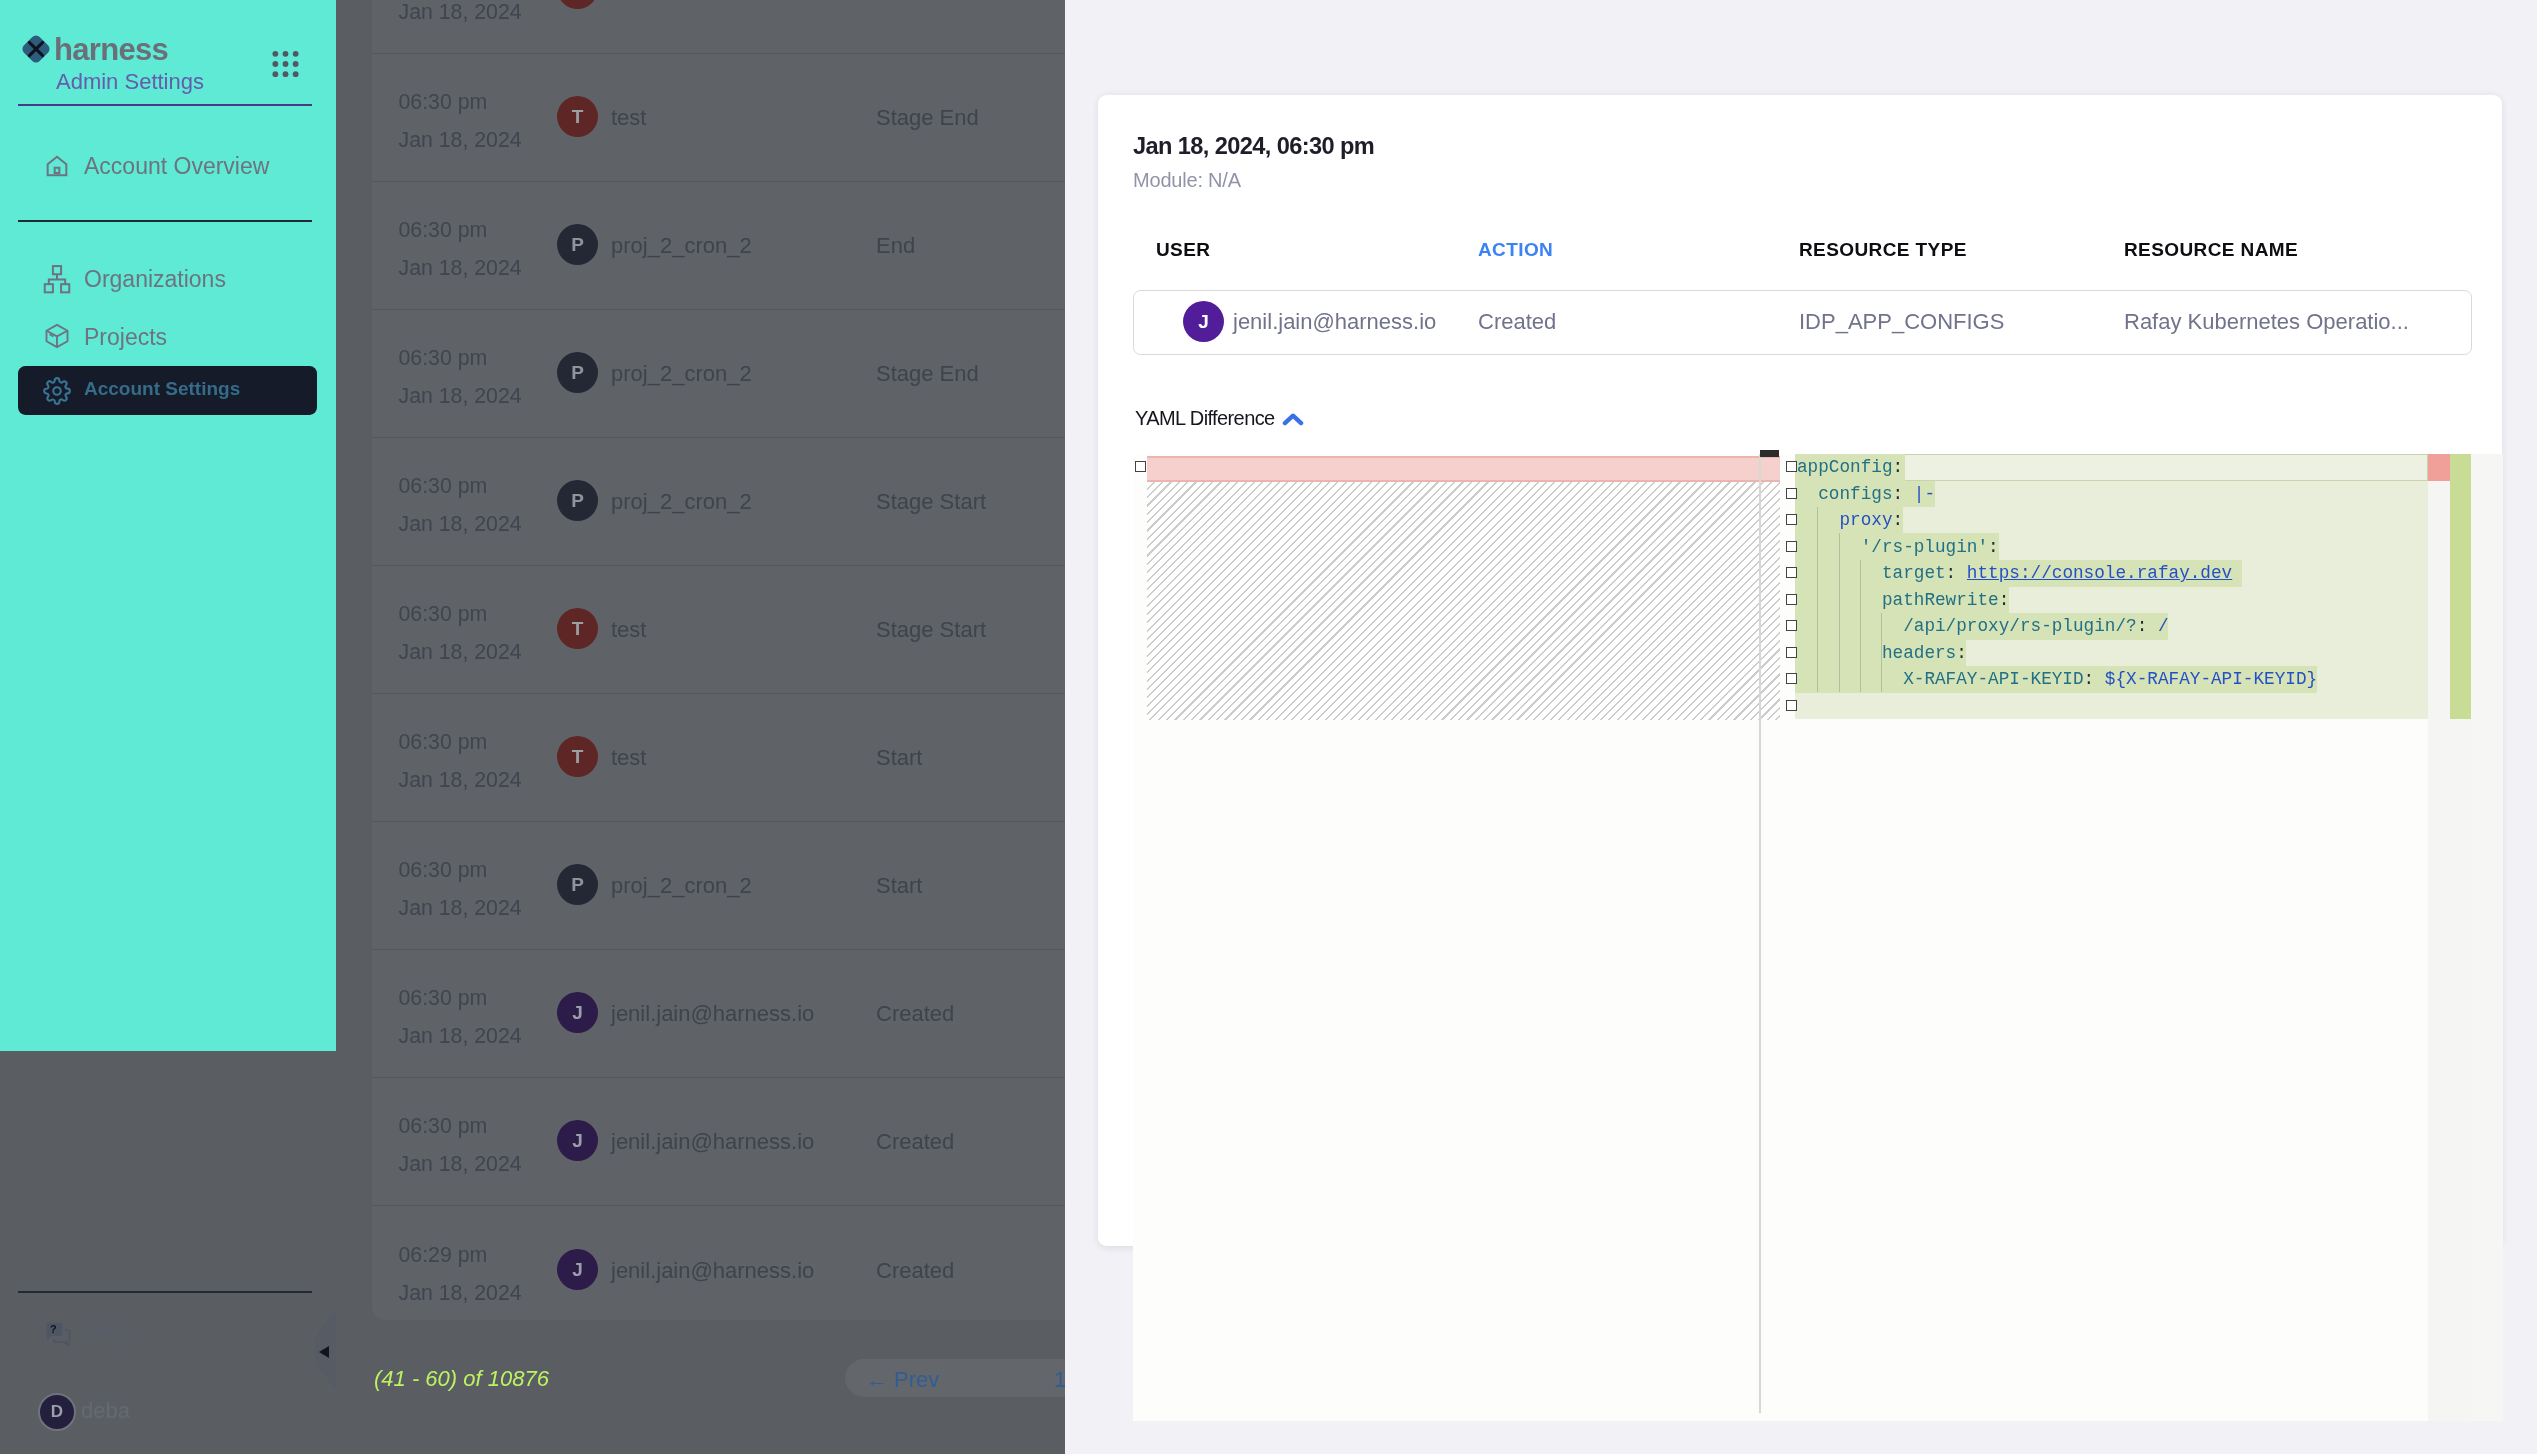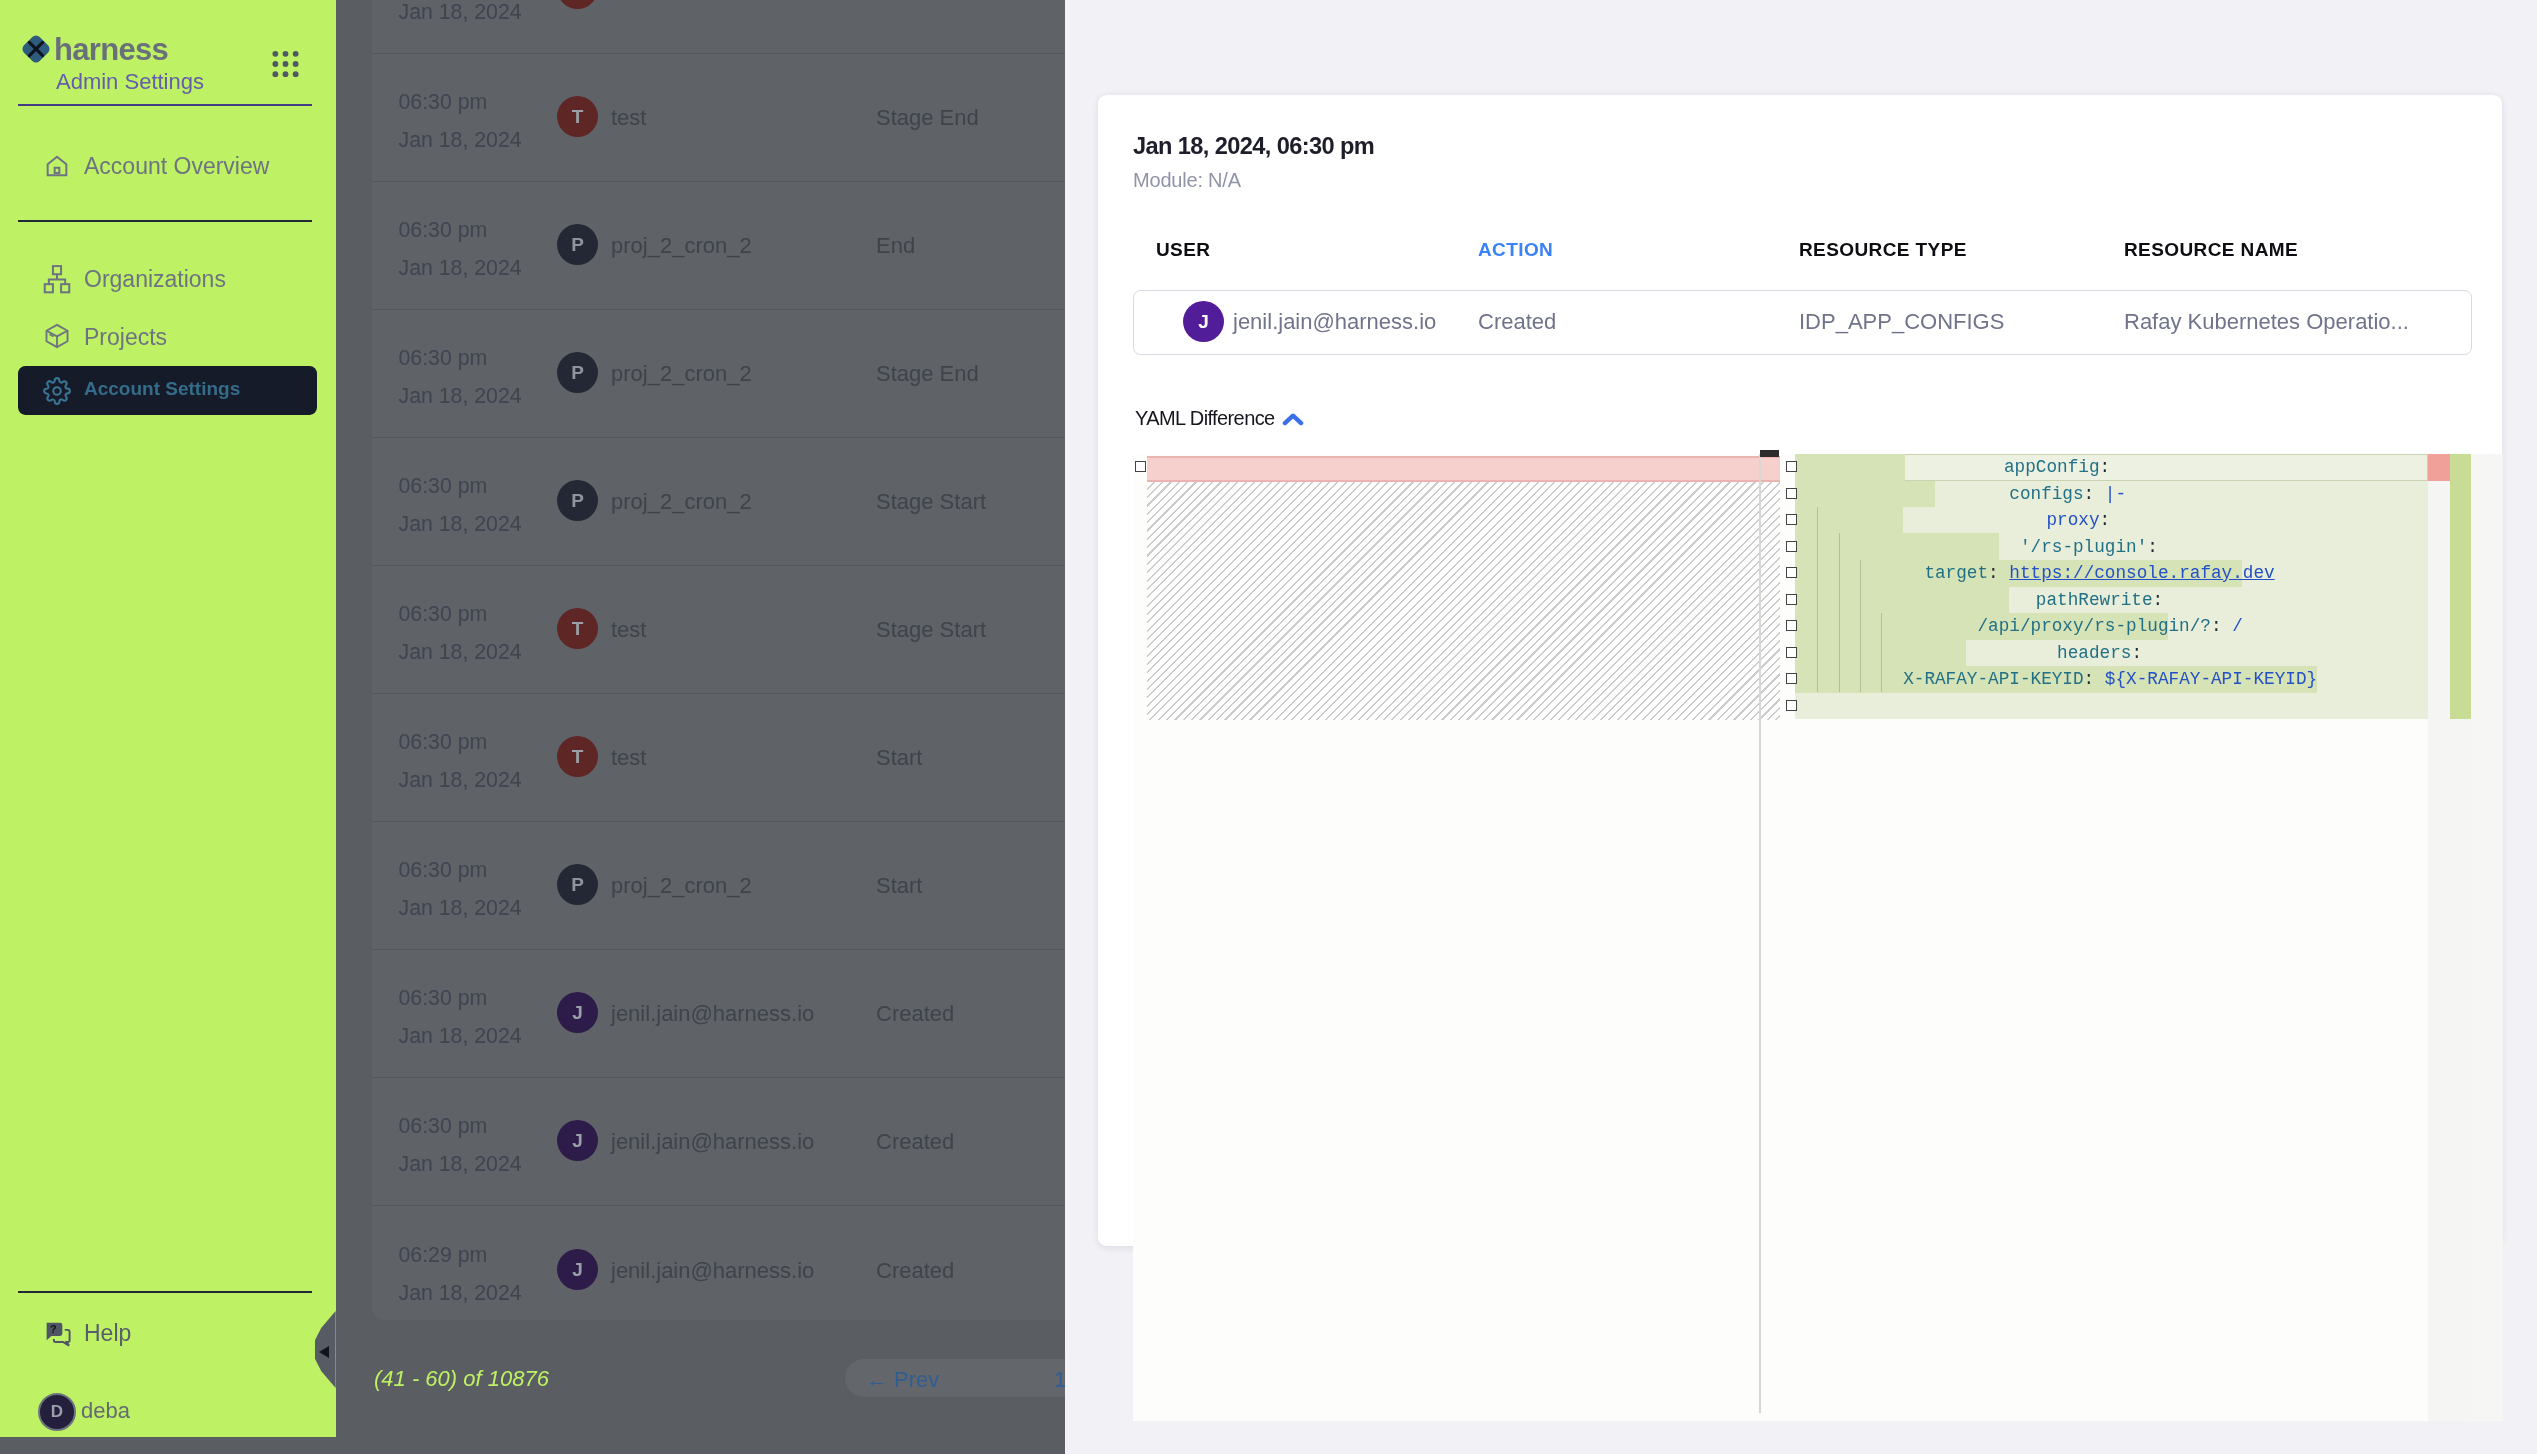--- a/index.html
+++ b/index.html
@@ -1,20 +1,20 @@
 <!DOCTYPE html>
 <html style="font-size:11.8px"><head>
 <meta charset="utf-8">
 <style>
   html,body{margin:0;padding:0;}
   body{font-family:"Liberation Sans",sans-serif;}
   #page{position:relative;width:2538px;height:1454px;overflow:hidden;background:#5a5e62;}
   .abs{position:absolute;}
   
-  #sidebar{left:0;top:0;width:336px;height:1437px;background:#bef264;}
+  #sidebar{left:0;top:0;width:336px;height:1051px;background:#5eead4;}
   .navtxt{font-size:23px;color:#6d7380;}
   
   #content{left:336px;top:0;width:2202px;height:1454px;background:#5a5e62;}
   #tablecard{left:36px;top:-75px;width:2166px;height:1395px;background:#5f6367;border-bottom-left-radius:13.2px;overflow:hidden;}
   .row{position:absolute;left:0;width:2166px;height:128px;border-bottom:1.5px solid #54585c;}
   .rtime{position:absolute;left:26.5px;top:37px;font-size:21.3px;color:#3f4450;}
   .rdate{position:absolute;left:26.5px;top:75px;font-size:21.3px;color:#3f4450;}
   .rav{position:absolute;left:185px;top:43px;width:41px;height:41px;border-radius:50%;text-align:center;line-height:41px;font-size:19px;font-weight:bold;}
   .rname{position:absolute;left:239px;top:52px;font-size:22px;color:#3e434c;}
   .ract{position:absolute;left:504px;top:52px;font-size:22px;color:#3e434c;}
@@ -245,21 +245,21 @@
         <div class="abs gsq" style="left:653px;top:34px;"></div>
         <div class="abs gsq" style="left:653px;top:60px;"></div>
         <div class="abs gsq" style="left:653px;top:87px;"></div>
         <div class="abs gsq" style="left:653px;top:113px;"></div>
         <div class="abs gsq" style="left:653px;top:140px;"></div>
         <div class="abs gsq" style="left:653px;top:166px;"></div>
         <div class="abs gsq" style="left:653px;top:193px;"></div>
         <div class="abs gsq" style="left:653px;top:219px;"></div>
         <div class="abs gsq" style="left:653px;top:246px;"></div>
 
-        <div class="abs mono" style="left:664px;top:0;text-align:center;"><span class="tk">appConfig</span><span class="tc">:</span>
+        <div class="abs mono" style="left:664px;top:0;"><span class="tk">appConfig</span><span class="tc">:</span>
   <span class="tk">configs</span><span class="tc">:</span> <span class="tb">|-</span>
     <span class="tb">proxy</span><span class="tc">:</span>
       <span class="tk">'/rs-plugin'</span><span class="tc">:</span>
         <span class="tk">target</span><span class="tc">:</span> <span class="tb" style="text-decoration:underline;">https://console.rafay.dev</span>
         <span class="tk">pathRewrite</span><span class="tc">:</span>
           <span class="tk">/api/proxy/rs-plugin/?</span><span class="tc">:</span> <span class="tb">/</span>
         <span class="tk">headers</span><span class="tc">:</span>
           <span class="tk">X-RAFAY-API-KEYID</span><span class="tc">:</span> <span class="tb">${X-RAFAY-API-KEYID}</span></div>
       </div>
     </div>

